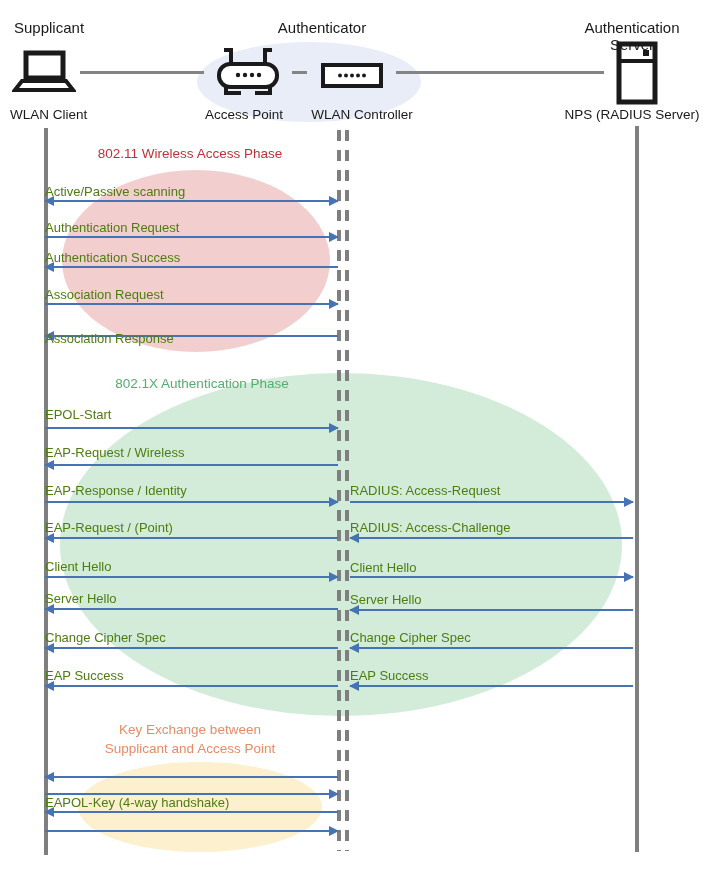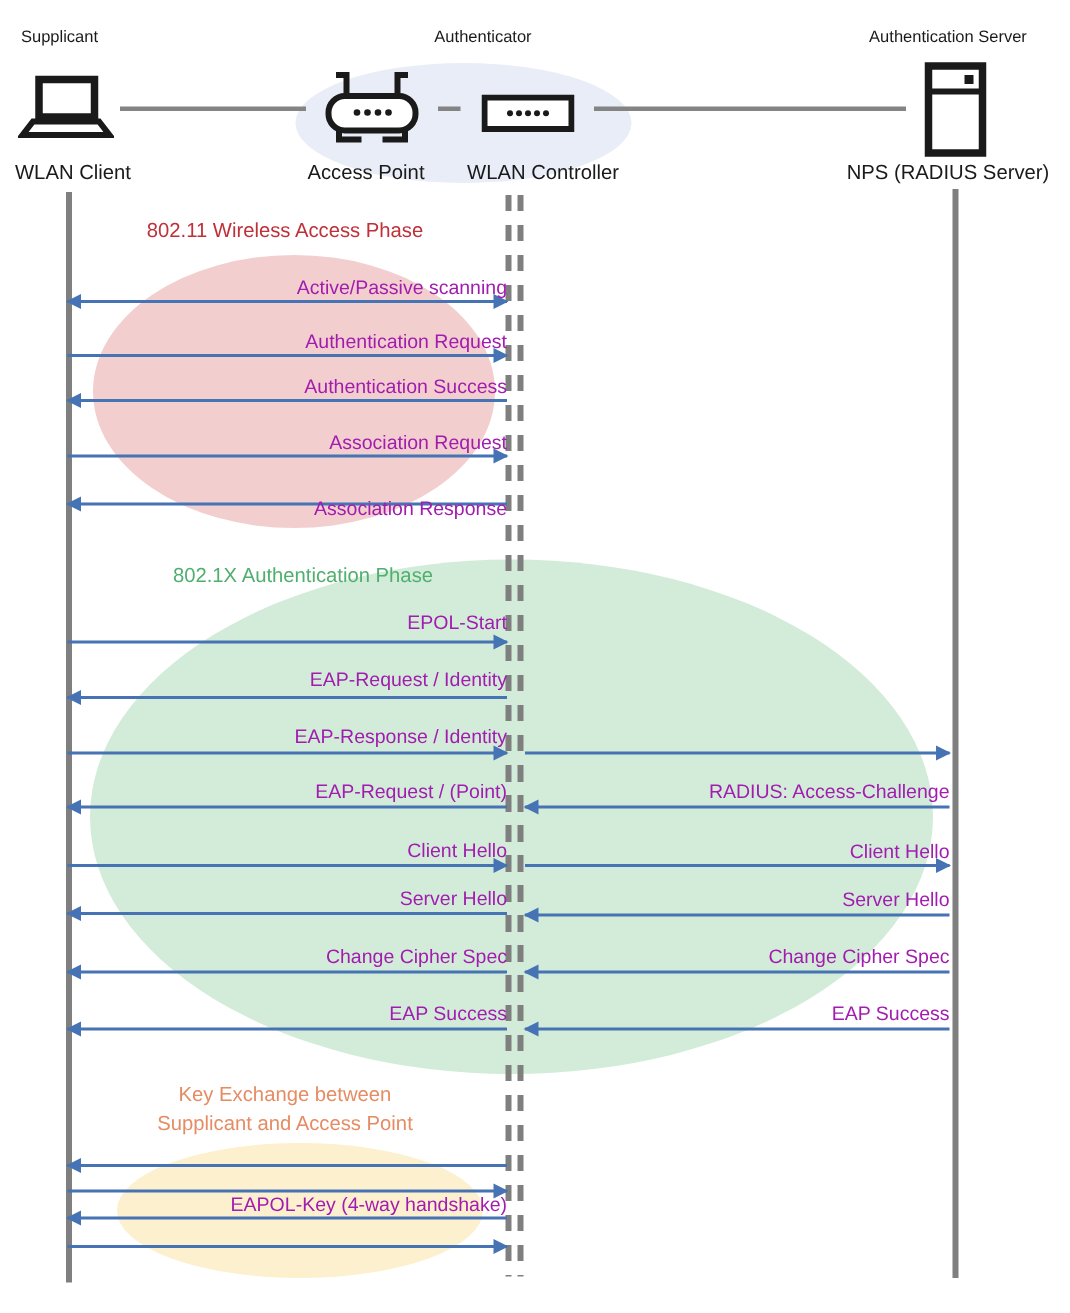--- a/index.html
+++ b/index.html
@@ -7,29 +7,29 @@
     position:relative; width:713px; height:875px; background:#ffffff;
     font-family:"Liberation Sans", sans-serif; overflow:hidden;
   }
   .ellipse { position:absolute; border-radius:50%; z-index:0; }
   .lifeline { position:absolute; width:4px; background:#7f7f7f; z-index:1; }
   .dashline {
     position:absolute; width:4px; z-index:1;
     background:repeating-linear-gradient(to bottom,#7f7f7f 0px,#7f7f7f 11px,transparent 11px,transparent 20px);
   }
   .conn { position:absolute; height:3px; background:#848484; z-index:1; }
-  .actor-role { position:absolute; font-size:11px; color:#1a1a1a; z-index:3; }
+  .actor-role { position:absolute; font-size:15px; color:#1a1a1a; z-index:3; }
   .actor-dev  { position:absolute; font-size:13.5px; color:#1a1a1a; z-index:3; }
   .center { text-align:center; }
   .icon { position:absolute; z-index:2; }
   .phase-title { position:absolute; font-size:13.5px; text-align:center; z-index:3; }
   .p1t { color:#bf3038; }
   .p2t { color:#50af6e; }
   .p3t { color:#e68c64; }
-  .lbl { position:absolute; font-size:13px; color:#a21caf; text-align:right; z-index:3; white-space:nowrap; }
+  .lbl { position:absolute; font-size:13px; color:#4d7c0f; text-align:left; z-index:3; white-space:nowrap; }
   .left-span  { left:45px; width:293px; }
   .right-span { left:350px; width:283px; }
   .msg { position:absolute; height:2px; background:#4673b4; z-index:2; }
   .msg.dir-right::after {
     content:""; position:absolute; right:-1px; top:-4px; width:0; height:0;
     border-top:5px solid transparent; border-bottom:5px solid transparent; border-left:10px solid #4673b4;
   }
   .msg.dir-left::before {
     content:""; position:absolute; left:-1px; top:-4px; width:0; height:0;
     border-top:5px solid transparent; border-bottom:5px solid transparent; border-right:10px solid #4673b4;
@@ -123,41 +123,42 @@
   <div class="msg left-span dir-right" style="top:303px;"></div>
 
   <div class="lbl left-span" style="top:318px;margin-top:13px;">Association Response</div>
   <div class="msg left-span dir-left" style="top:335px;"></div>
 
   <div class="phase-title p2t" style="left:57px; top:376px; width:290px;">802.1X Authentication Phase</div>
 
   <div class="lbl left-span" style="top:407px;">EPOL-Start</div>
   <div class="msg left-span dir-right" style="top:427px;"></div>
 
-  <div class="lbl left-span" style="top:445px;">EAP-Request / Identity</div>
+  <div class="lbl left-span" style="top:445px;">EAP-Request / Wireless</div>
   <div class="msg left-span dir-left" style="top:464px;"></div>
 
   <div class="lbl left-span" style="top:483px;">EAP-Response / Identity</div>
   <div class="msg left-span dir-right" style="top:501px;"></div>
 
   <div class="lbl left-span" style="top:520px;">EAP-Request / (Point)</div>
   <div class="msg left-span dir-left" style="top:537px;"></div>
 
   <div class="lbl left-span" style="top:559px;">Client Hello</div>
   <div class="msg left-span dir-right" style="top:576px;"></div>
 
   <div class="lbl left-span" style="top:591px;">Server Hello</div>
   <div class="msg left-span dir-left" style="top:608px;"></div>
 
   <div class="lbl left-span" style="top:630px;">Change Cipher Spec</div>
   <div class="msg left-span dir-left" style="top:647px;"></div>
 
   <div class="lbl left-span" style="top:668px;">EAP Success</div>
   <div class="msg left-span dir-left" style="top:685px;"></div>
 
+  <div class="lbl right-span" style="top:483px;">RADIUS: Access-Request</div>
   <div class="msg right-span dir-right" style="top:501px;"></div>
 
   <div class="lbl right-span" style="top:520px;">RADIUS: Access-Challenge</div>
   <div class="msg right-span dir-left" style="top:537px;"></div>
 
   <div class="lbl right-span" style="top:560px;">Client Hello</div>
   <div class="msg right-span dir-right" style="top:576px;"></div>
 
   <div class="lbl right-span" style="top:592px;">Server Hello</div>
   <div class="msg right-span dir-left" style="top:609px;"></div>

